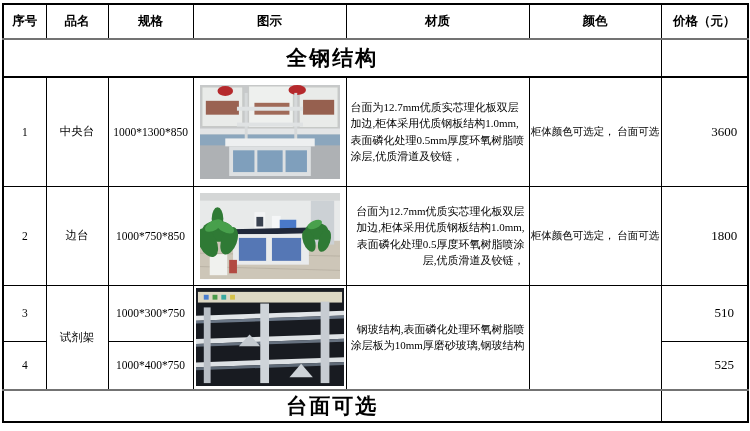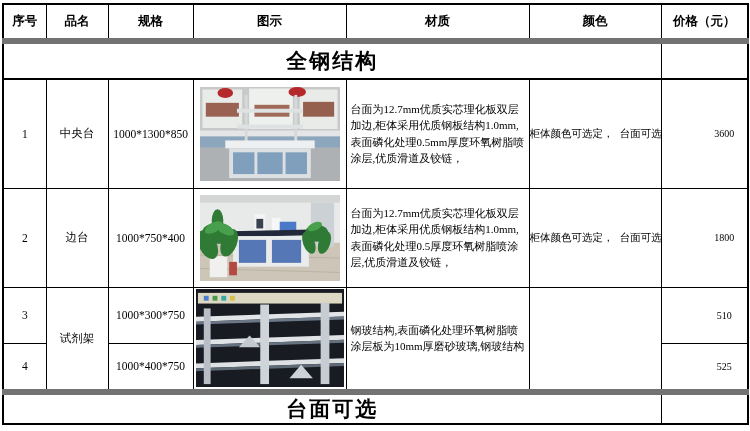--- a/index.html
+++ b/index.html
@@ -4,31 +4,31 @@
 <style>
   html,body{margin:0;padding:0;background:#ffffff;}
   body{width:750px;height:431px;overflow:hidden;
        font-family:"Liberation Serif","DejaVu Serif",serif;color:#000;}
   table{border-collapse:collapse;table-layout:fixed;
         width:746px;height:327px;margin:3px 15px 0 2px;border-radius:12px;}
   td,th{border:1px solid #000;padding:0;vertical-align:middle;
         text-align:center;overflow:hidden;}
   table{border:2px solid #000;}
   .r-head th{font-size:12.5px;font-weight:bold;height:33px;}
-  .r-sec td{border-top:6px solid #737373;border-bottom:2px solid #000;}
+  .r-sec td{border-top:2px solid #737373;border-bottom:2px solid #000;}
   .sec-title{font-size:21px;font-weight:bold;letter-spacing:2px;}
   .r1{height:109px;} .r2{height:99px;} .r3{height:56px;} .r4{height:49px;}
   .r-sec1{height:38px;} .r-sec2{height:32px;}
   .c-no,.c-name,.c-spec{font-size:11.5px;}
-  .c-price{font-size:10px;padding-left:40px;}
+  .c-price{font-size:13px;padding-left:40px;}
   .c-mat{font-size:11px;line-height:1.5;padding:6px 4px;}
   .c-mat.left{text-align:left;}
-  .c-mat.center{text-align:left;}
+  .c-mat.center{text-align:right;}
   .c-color{font-size:10.5px;}
-  .clip{width:100%;overflow:hidden;white-space:nowrap;text-align:center;font-family:Liberation Mono, monospace;}
+  .clip{width:100%;overflow:hidden;white-space:nowrap;text-align:center;}
   .photo{display:block;margin:0 auto;}
 </style>
 </head>
 <body>
 
 <table>
   <colgroup>
     <col style="width:43px">
       <col style="width:62px">
       <col style="width:85px">
@@ -86,21 +86,21 @@
     <td class="c-mat left">台面为12.7mm优质实芯理化板双层加边,柜体采用优质钢板结构1.0mm,表面磷化处理0.5mm厚度环氧树脂喷涂层,优质滑道及铰链，</td>
     <td class="c-color">
       <div class="clip">柜体颜色可选定， 台面可选</div>
     </td>
     <td class="c-price">3600</td>
   </tr>
 
   <tr class="r2">
     <td class="c-no">2</td>
     <td class="c-name">边台</td>
-    <td class="c-spec">1000*750*400</td>
+    <td class="c-spec">1000*750*850</td>
     <td class="c-img">
       <svg class="photo" width="140" height="86" viewBox="0 0 144 90" preserveAspectRatio="none">
         <rect width="144" height="90" fill="#e8eaea"></rect>
         <rect width="144" height="8" fill="#d4d6d6"></rect>
         <rect y="50" width="144" height="40" fill="#cdc6b8"></rect>
         <line x1="0" y1="63" x2="144" y2="66" stroke="#b9b2a4" stroke-width="1"></line>
         <line x1="0" y1="77" x2="144" y2="81" stroke="#b9b2a4" stroke-width="1"></line>
         <rect x="114" y="8" width="24" height="46" fill="#ccd1d5"></rect>
         <rect x="56" y="20" width="11" height="19" fill="#f2f3f4"></rect>
         <rect x="58" y="25" width="7" height="10" fill="#3a4250"></rect>

